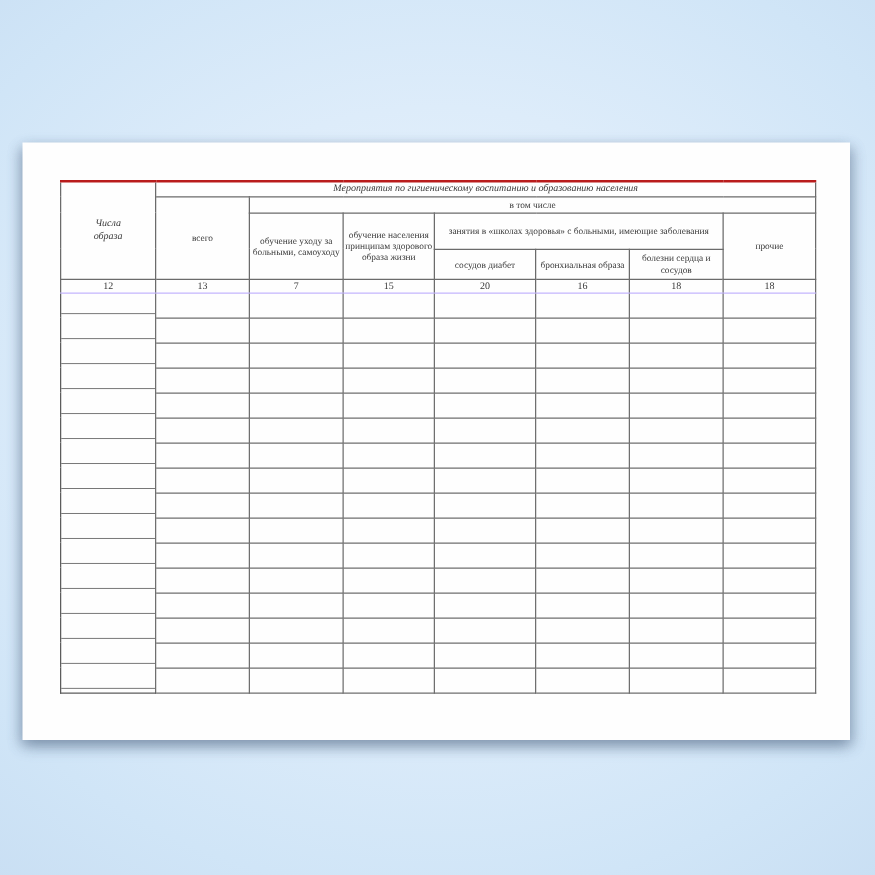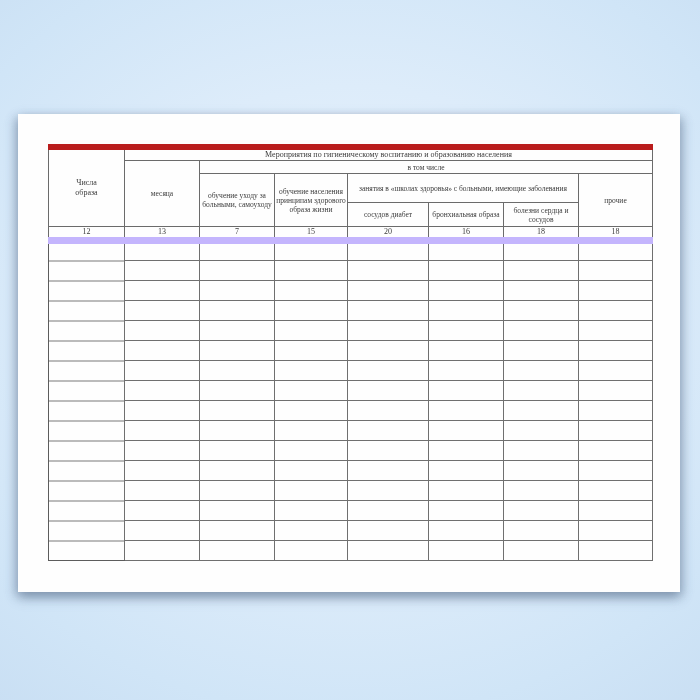--- a/index.html
+++ b/index.html
@@ -40,30 +40,30 @@
     padding: 0 1px;
     font-weight: normal;
     text-align: center;
     vertical-align: middle;
     font-size: 7.5px;
     line-height: 9px;
     overflow: hidden;
   }
   .form-table { border: 1px solid #5c5c5c; }
   tr.r1 { height: 12px; }
-  tr.r1 th { border-top: 6px solid #b91c1c; font-size: 8px; line-height: 10px; }
+  tr.r1 th { border-top: 2px solid #b91c1c; font-size: 8px; line-height: 10px; font-style: italic; }
   tr.r2 { height: 13px; }
   tr.r3 { height: 29px; }
   tr.r4 { height: 24px; }
   tr.r5 { height: 11px; }
   tr.r5 td {
     font-size: 8px;
     line-height: 10px;
     border-top: 1px solid #5c5c5c;
-    border-bottom: 7px solid #c4b5fd;
+    border-bottom: 1px solid #c4b5fd;
   }
   th.day-head { font-size: 8px; line-height: 10px; }
   th.day-head span { display: inline-block; width: 42px; }
   tbody tr.body-row { height: 20px; }
   tbody td.body-cell { border: 1px solid #6f6f6f; }
   
   tbody td.day-col {
     border-left: 1px solid #5c5c5c;
     border-right: 1px solid #6f6f6f;
     border-top: 1px solid #5c5c5c;
@@ -90,21 +90,21 @@
         <col style="width:75px">
         <col style="width:75px">
         <col style="width:74px">
       </colgroup>
       <thead>
         <tr class="r1">
           <th class="day-head" rowspan="4"><span>Числа образа</span></th>
           <th colspan="7">Мероприятия по гигиеническому воспитанию и образованию населения</th>
         </tr>
         <tr class="r2">
-          <th rowspan="3">месяца</th>
+          <th rowspan="3">всего</th>
           <th colspan="6">в том числе</th>
         </tr>
         <tr class="r3">
           <th rowspan="2">обучение уходу за больными, самоуходу</th>
           <th rowspan="2">обучение населения принципам здорового образа жизни</th>
           <th colspan="3">занятия в «школах здоровья» с больными, имеющие заболевания</th>
           <th rowspan="2">прочие</th>
         </tr>
         <tr class="r4">
           <th>сосудов диабет</th>

